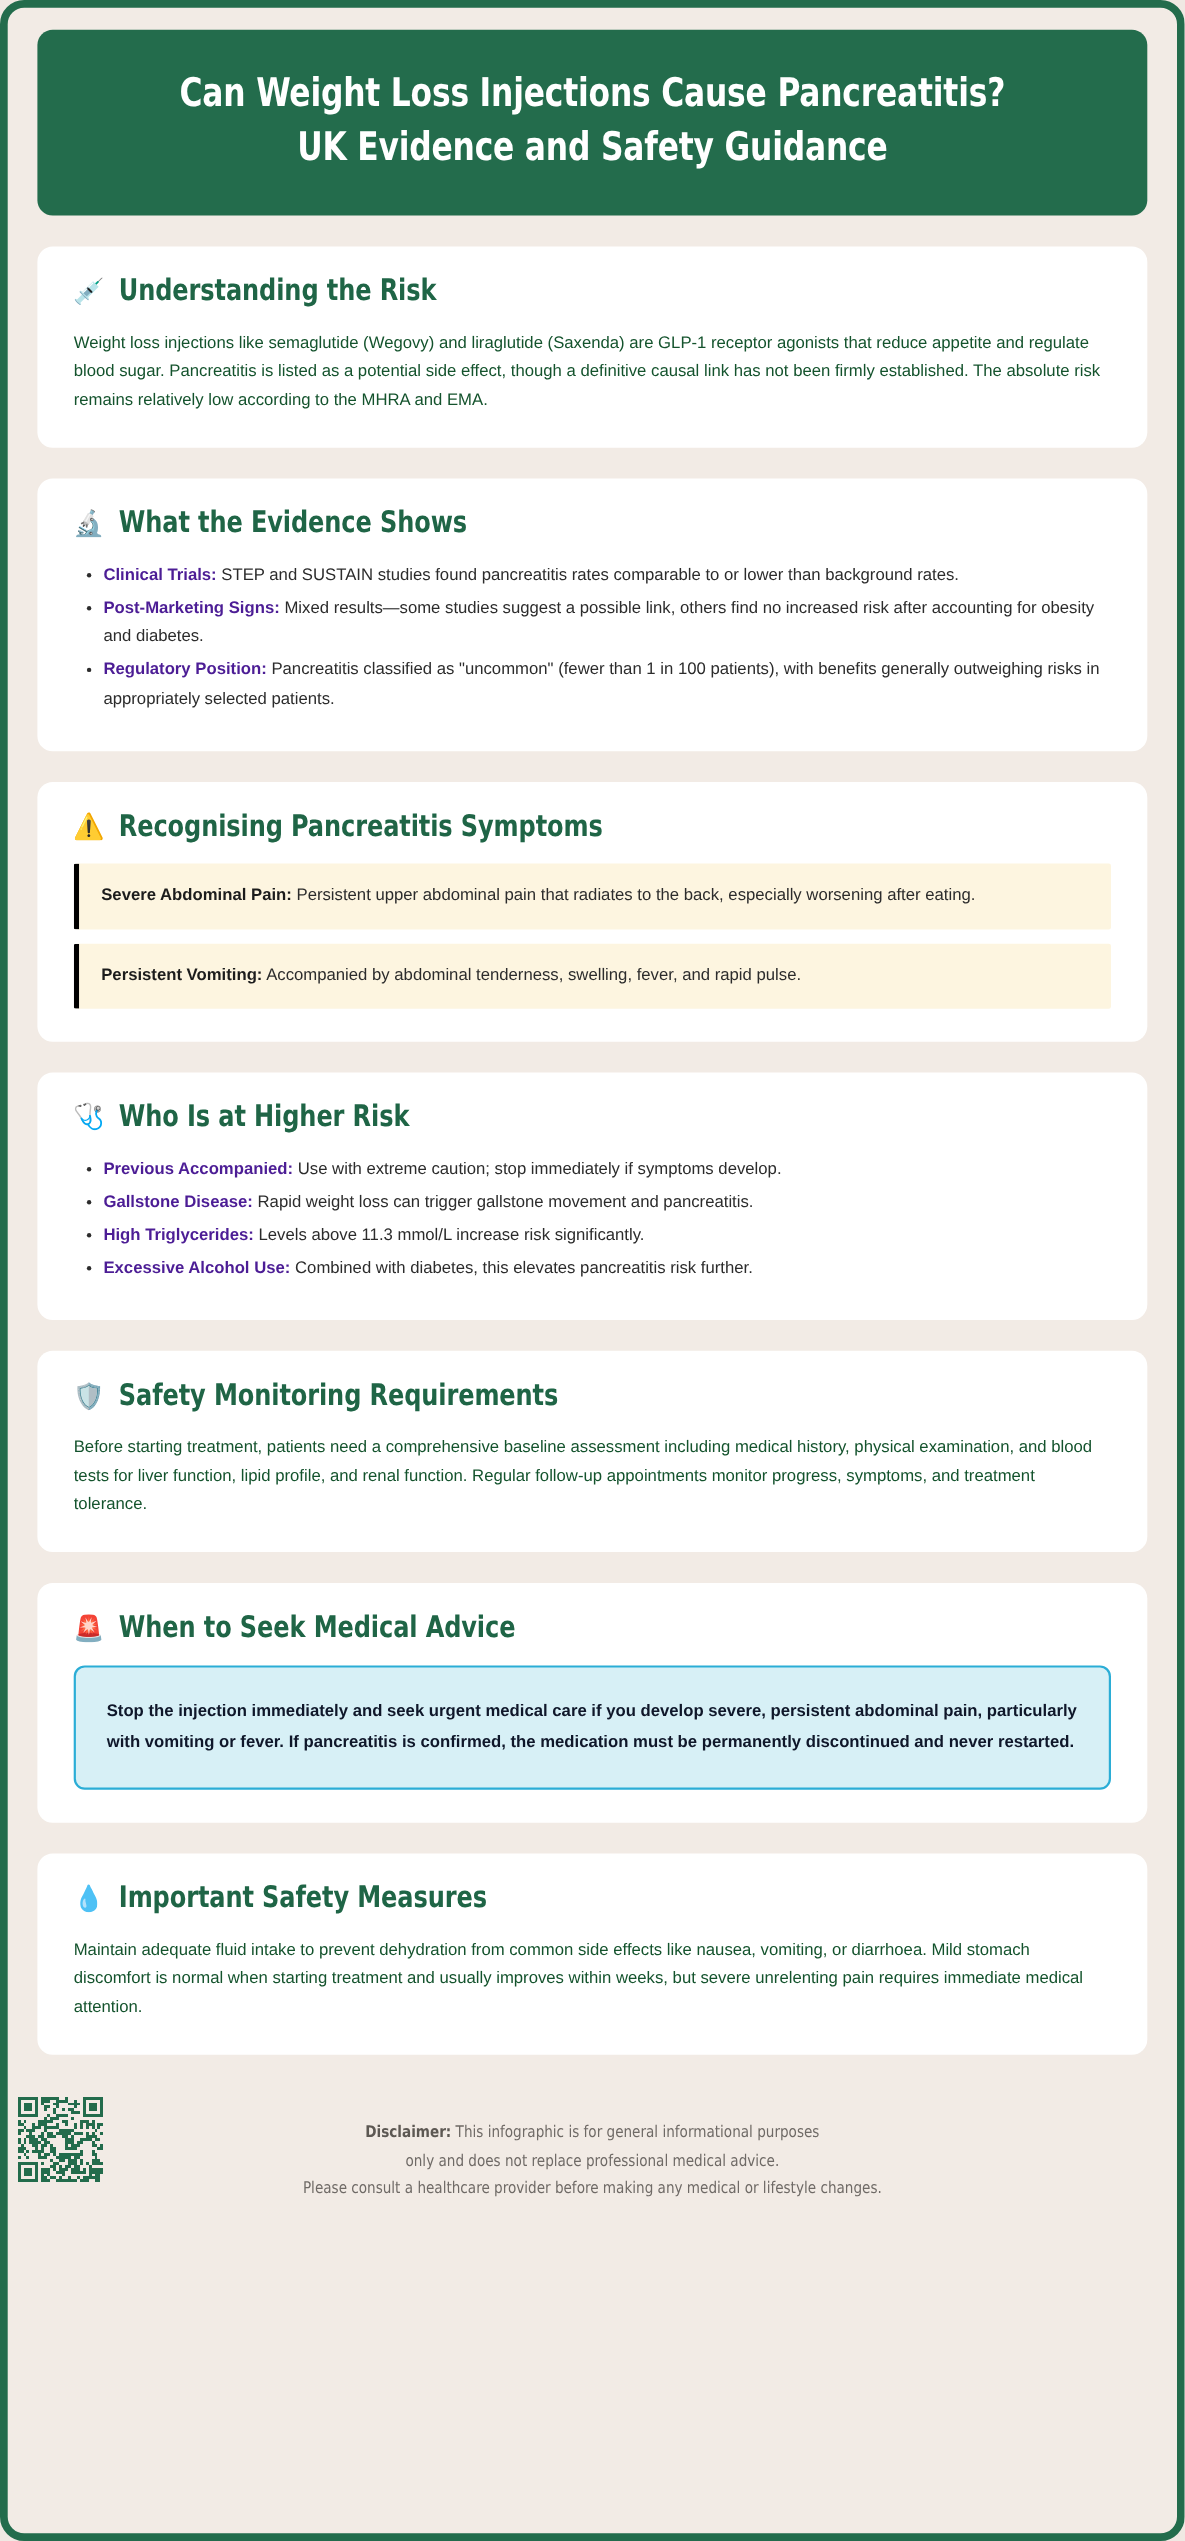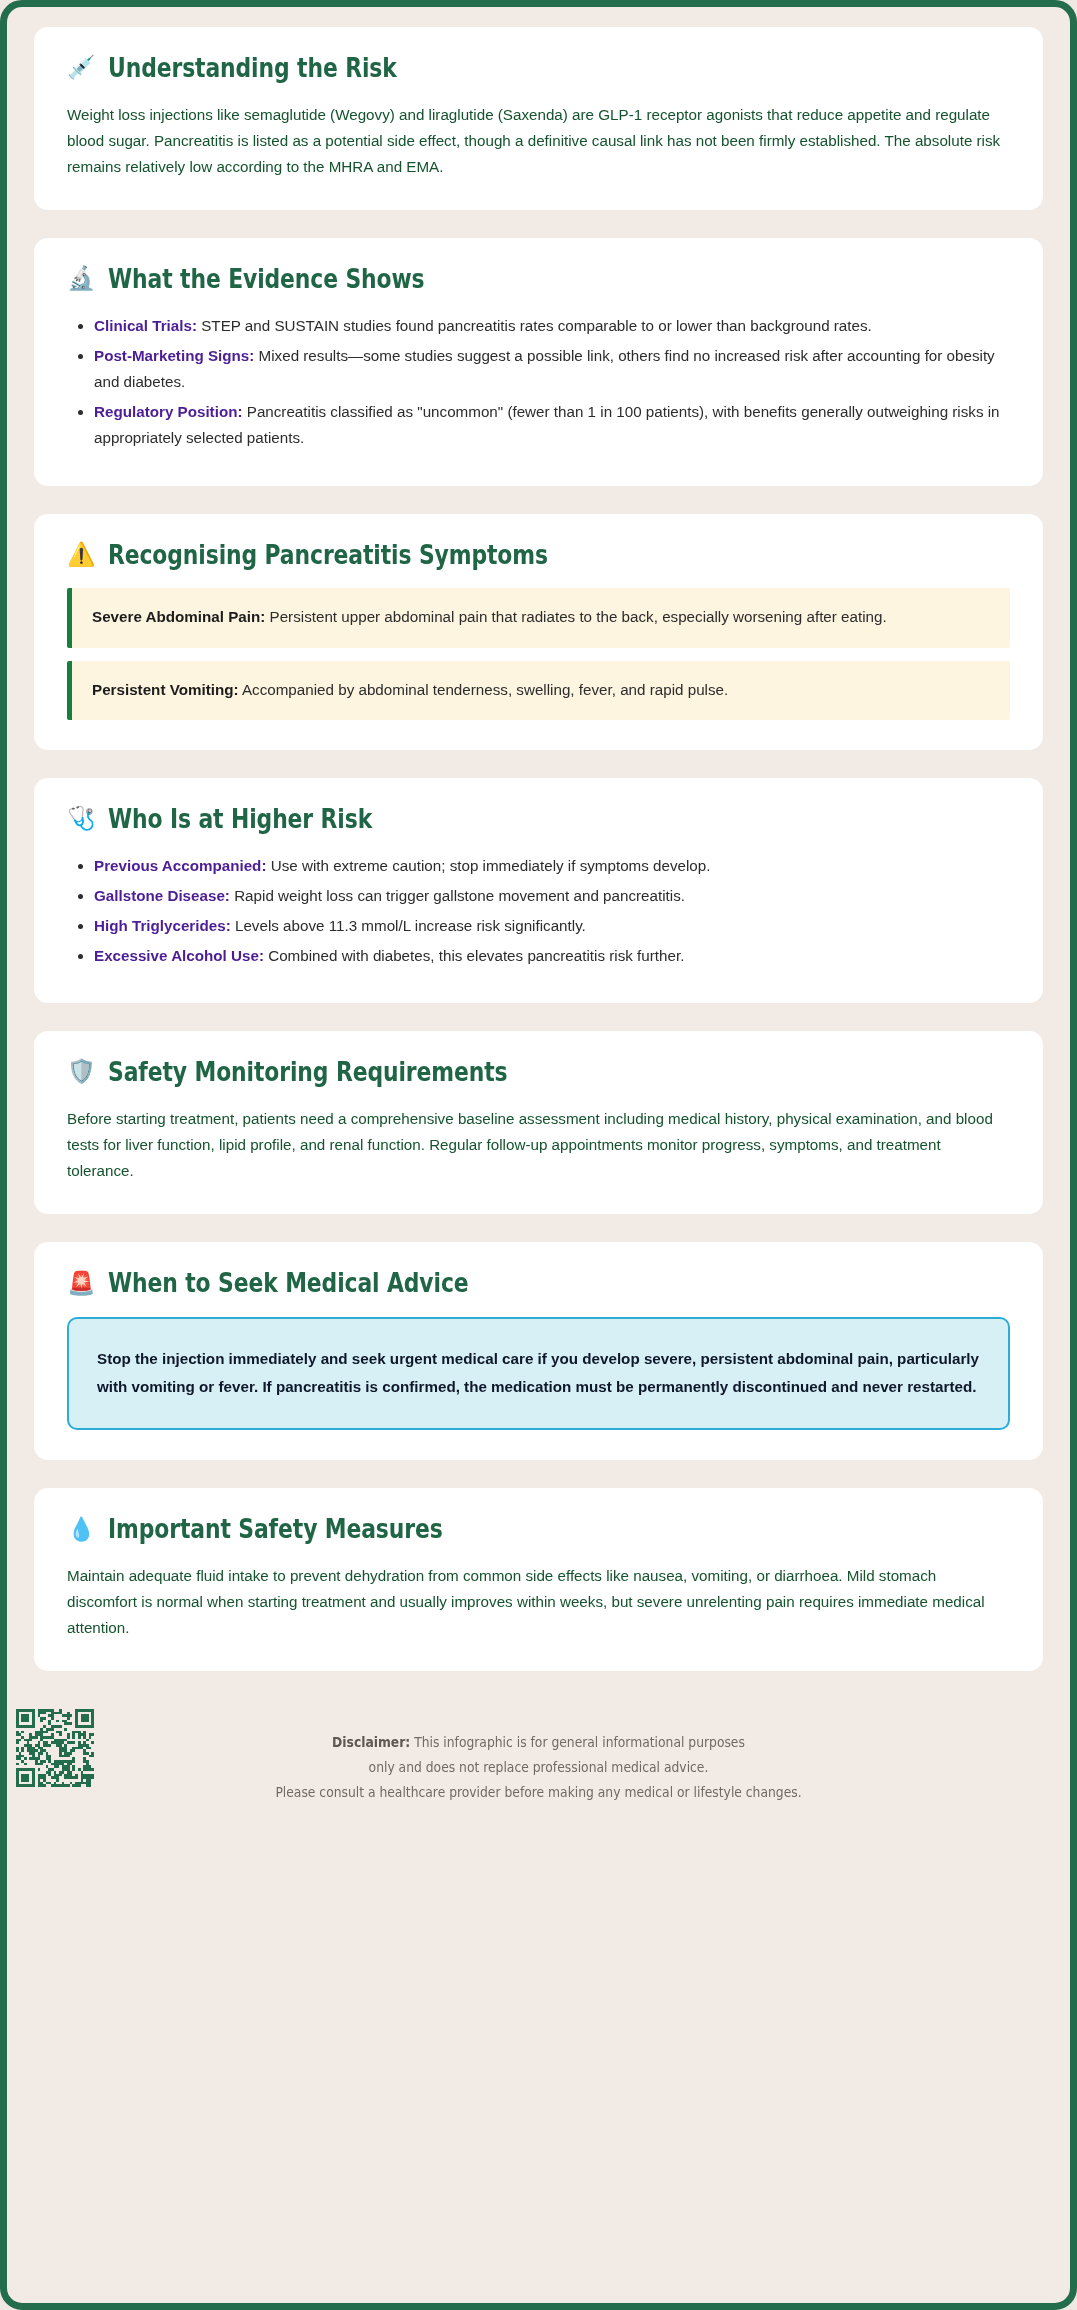--- a/index.html
+++ b/index.html
@@ -93,21 +93,21 @@
     margin-bottom: 4px;
   }
   ul.bullets li b {
     font-weight: 700;
     color: #4c1d95;
   }
 
   
   .symptom {
     background: #fdf5e0;
-    border-left: 5px solid #15803d;
+    border-left: 5px solid #000000;
     padding: 17px 20px 18px 20px;
     margin-bottom: 13px;
     border-radius: 2px;
     font-size: 15.2px;
     line-height: 1.6;
     color: #2c2c2c;
   }
   .symptom:last-child { margin-bottom: 0; }
   .symptom b { font-weight: 700; color: #1c1c1c; }
 
@@ -145,20 +145,23 @@
     padding: 10px 150px 0 150px;
     transform: scaleX(0.94);
   }
   .disclaimer b { color: #5d5853; font-weight: 700; }
 </style>
 </head>
 <body>
 
 <div class="page">
 
+  <div class="header">
+    <h1>Can Weight Loss Injections Cause Pancreatitis? UK Evidence and Safety Guidance</h1>
+  </div>
 
   <div id="sections-root">
       <div class="card">
         <div class="card-head">
           <span class="card-icon">💉</span>
           <div class="card-title">Understanding the Risk</div>
         </div>
         <p class="card-body">Weight loss injections like semaglutide (Wegovy) and liraglutide (Saxenda) are GLP-1 receptor agonists that reduce appetite and regulate blood sugar. Pancreatitis is listed as a potential side effect, though a definitive causal link has not been firmly established. The absolute risk remains relatively low according to the MHRA and EMA.</p>
       </div>
       <div class="card">

